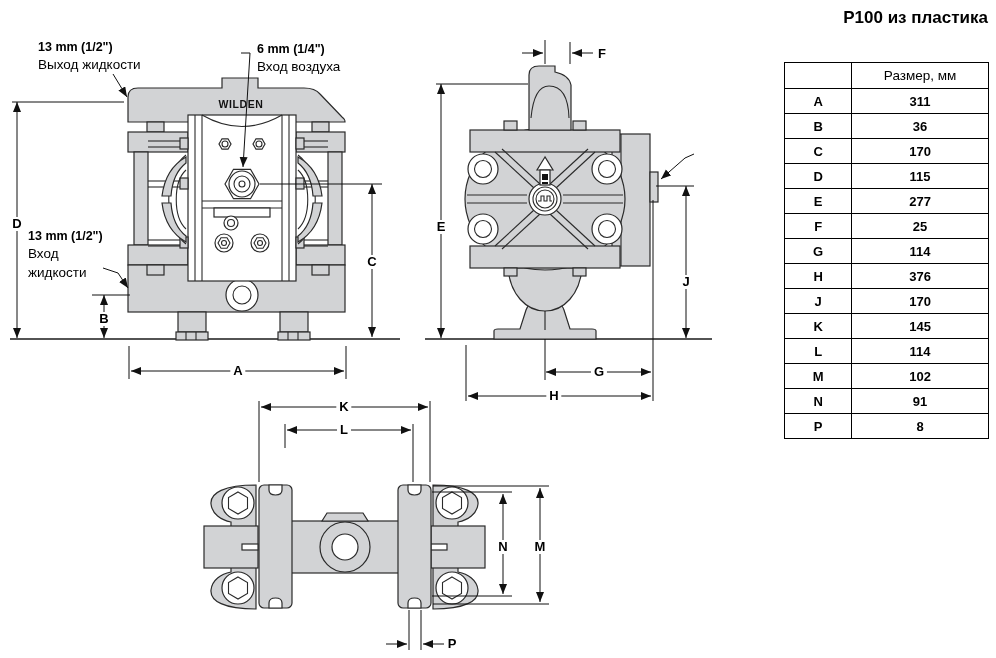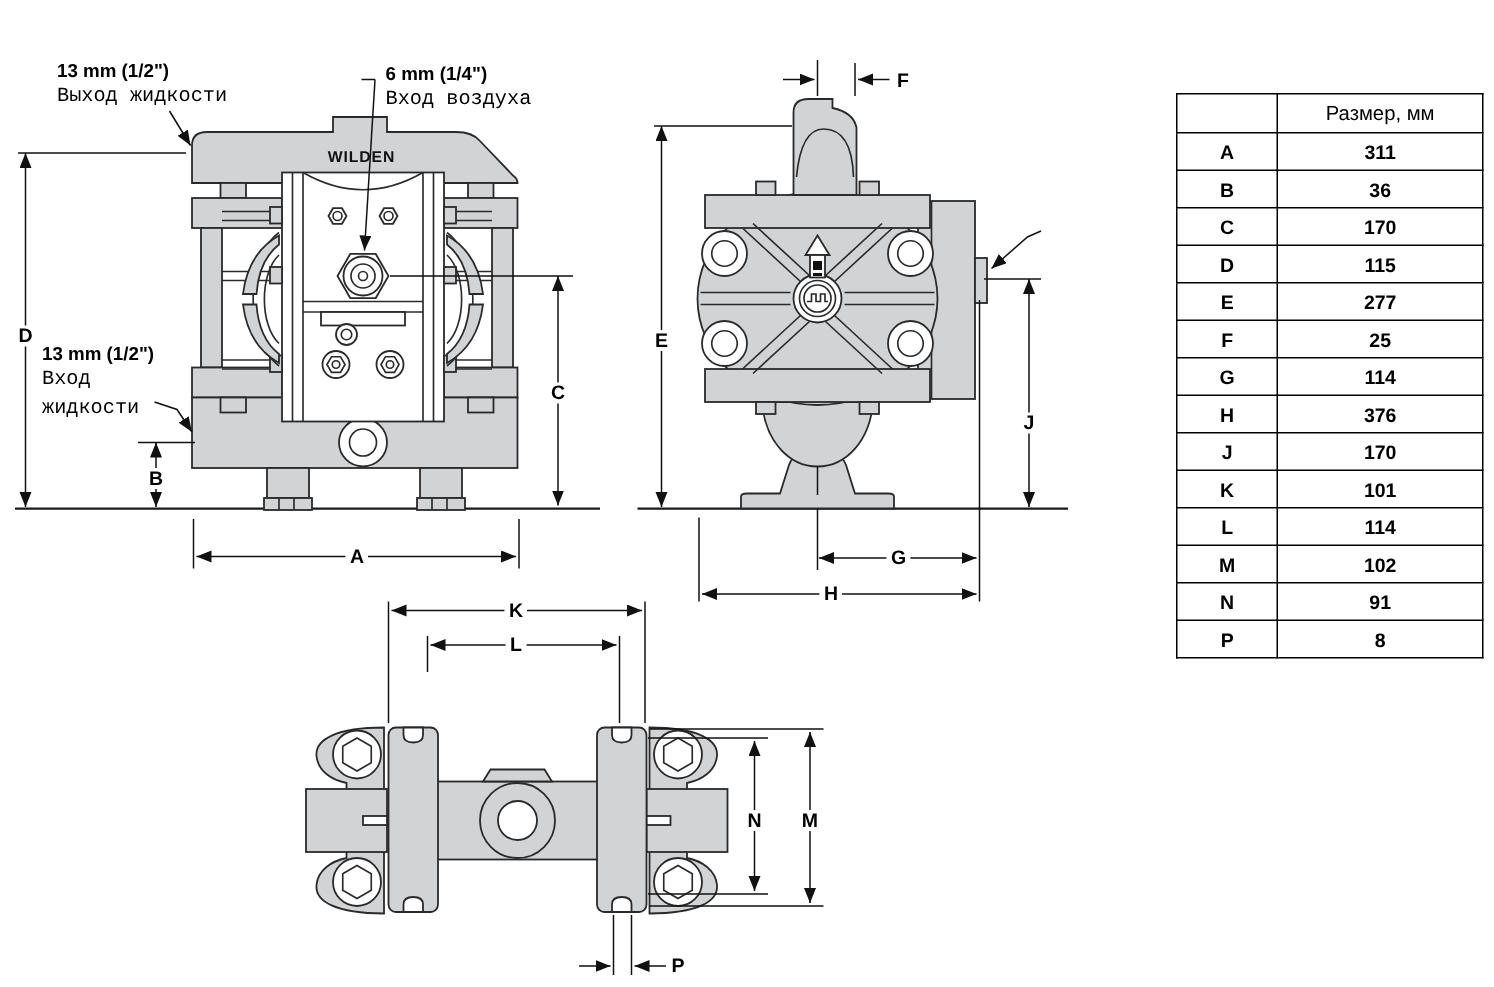--- a/index.html
+++ b/index.html
@@ -13,21 +13,21 @@
   .blk{fill:#111;stroke:none;}
   .dim{stroke:#111;stroke-width:1;fill:none;}
   .gl{stroke:#1a1a1a;stroke-width:1.5;fill:none;}
   .brandtxt{font:bold 10.5px "Liberation Sans","DejaVu Sans",sans-serif;letter-spacing:.6px;fill:#111;}
   
   .dimlab{position:absolute;transform:translate(-50%,-50%);background:#fff;
           font-weight:bold;font-size:13px;line-height:14px;padding:0 3px;}
   
   .co{position:absolute;}
   .co .sz{display:block;font-weight:bold;font-size:12.5px;line-height:15px;}
-  .co .nm{display:block;font-size:13.5px;line-height:19px;font-family:Liberation Mono, monospace;}
+  .co .nm{display:block;font-size:13.5px;line-height:19px;}
   
   .title{position:absolute;top:8px;right:8px;font-weight:bold;font-size:17px;}
   
   .dimtable{position:absolute;left:784px;top:62px;width:205px;border-collapse:collapse;}
   .dimtable td,.dimtable th{border:1px solid #000;text-align:center;padding:0;}
   .dimtable th{height:25px;font-weight:normal;font-size:13.5px;}
   .dimtable td{height:24px;font-size:13px;font-weight:bold;}
   .dimtable .c1{width:67px;}
   .dimtable .c2{width:137px;}
 </style>
@@ -321,20 +321,21 @@
   <div class="co" style="left:257px;top:42px">
     <span class="sz">6 mm (1/4")</span>
     <span class="nm">Вход воздуха</span>
   </div>
   <div class="co" style="left:28px;top:229px">
     <span class="sz">13 mm (1/2")</span>
     <span class="nm">Вход</span>
     <span class="nm">жидкости</span>
   </div>
 
+  <div class="title">P100 из пластика</div>
 
   <table class="dimtable">
     <thead>
       <tr>
         <th class="c1"></th>
         <th class="c2">Размер, мм</th>
       </tr>
     </thead>
     <tbody>
         <tr>
@@ -368,21 +369,21 @@
         <tr>
           <td class="c1">H</td>
           <td class="c2">376</td>
         </tr>
         <tr>
           <td class="c1">J</td>
           <td class="c2">170</td>
         </tr>
         <tr>
           <td class="c1">K</td>
-          <td class="c2">101</td>
+          <td class="c2">145</td>
         </tr>
         <tr>
           <td class="c1">L</td>
           <td class="c2">114</td>
         </tr>
         <tr>
           <td class="c1">M</td>
           <td class="c2">102</td>
         </tr>
         <tr>

